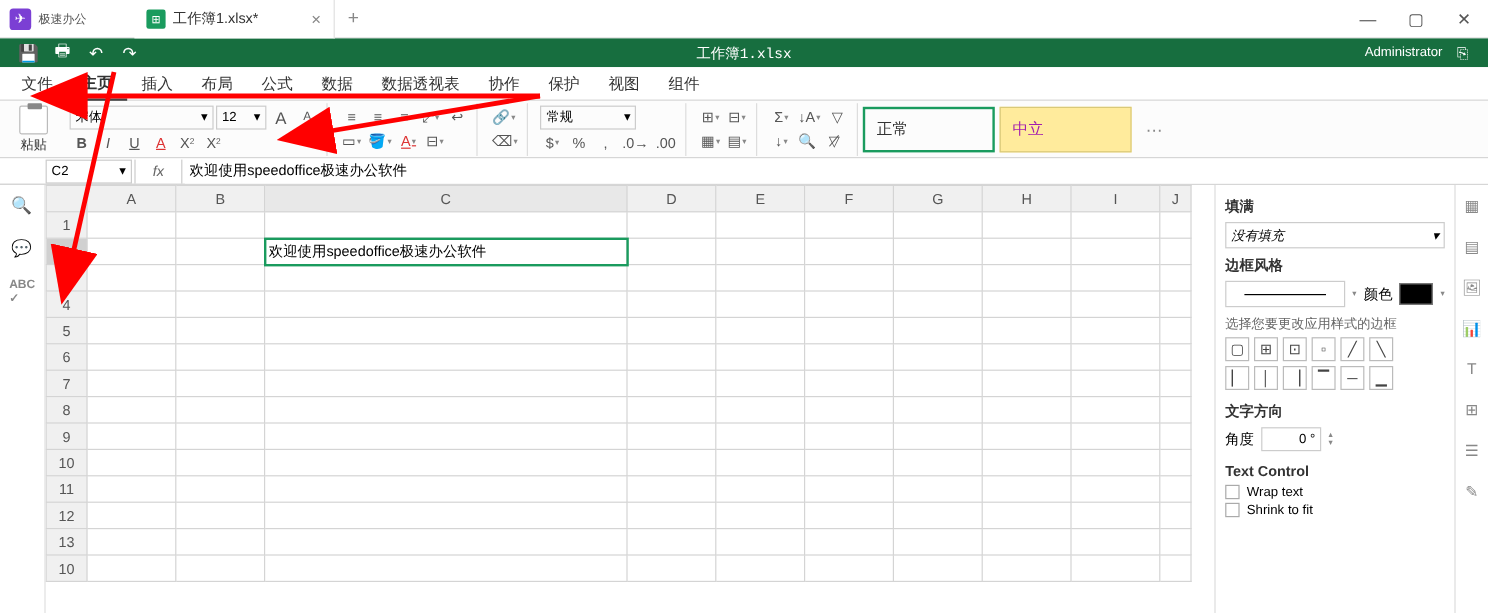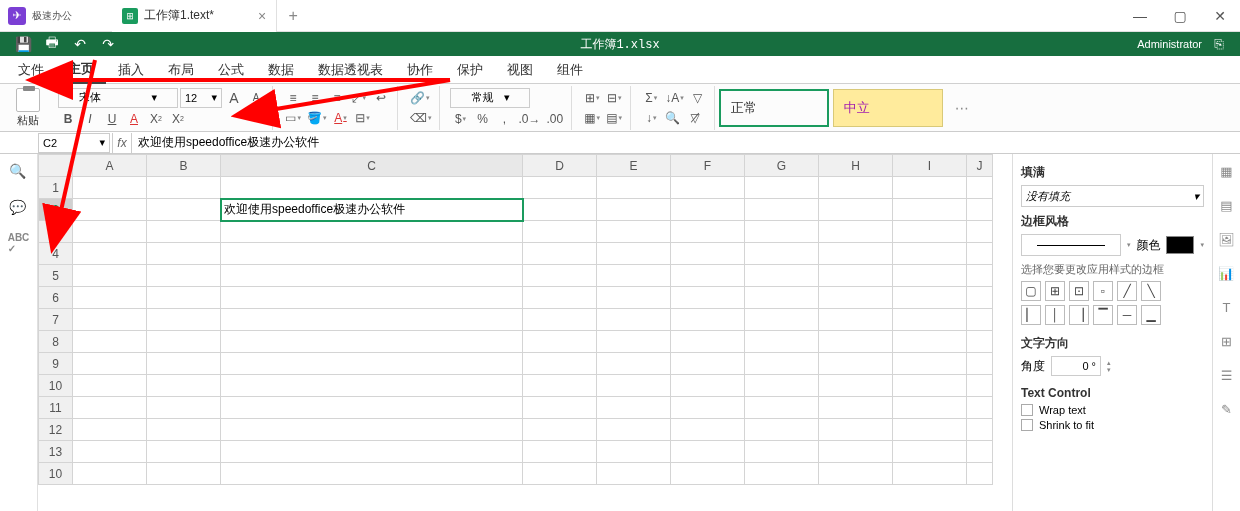--- a/index.html
+++ b/index.html
@@ -24,33 +24,33 @@
 
 .menubar { height: 28px; background: #fff; display: flex; align-items: center; padding: 0 6px; border-bottom: 1px solid #d0d0d0; }
 .menu-item { padding: 0 12px; font-size: 13px; color: #333; height: 28px; display: flex; align-items: center; }
 .menu-active { font-weight: bold; border-bottom: 2px solid #444; }
 
 .ribbon { height: 48px; background: #fcfcfc; display: flex; align-items: center; padding: 2px 8px; border-bottom: 1px solid #ccc; gap: 4px; }
 .rgroup { display: flex; flex-direction: column; gap: 2px; padding: 0 6px; border-right: 1px solid #ddd; height: 44px; justify-content: center; }
 .rrow { display: flex; align-items: center; gap: 2px; }
 .rbtn { min-width: 20px; height: 18px; display: flex; align-items: center; justify-content: center; color: #555; font-size: 12px; border: none; background: transparent; padding: 0 2px; }
 .rbtn-dd::after { content: "▾"; font-size: 7px; margin-left: 1px; color: #888; }
-.font-sel { width: 120px; height: 20px; border: 1px solid #ccc; padding: 0 20px; font-size: 11px; display: flex; align-items: center; justify-content: space-between; }
+.font-sel { width: 120px; height: 20px; border: 1px solid #ccc; padding: 0 4px; font-size: 11px; display: flex; align-items: center; justify-content: space-between; }
 .size-sel { width: 42px; height: 20px; border: 1px solid #ccc; padding: 0 4px; font-size: 11px; display: flex; align-items: center; justify-content: space-between; }
 .paste-btn { display: flex; flex-direction: column; align-items: center; width: 40px; }
 .paste-ico { width: 24px; height: 24px; border: 1px solid #bbb; background: #fff; border-radius: 2px; position: relative; }
 .paste-ico::before { content: ""; position: absolute; top: -3px; left: 6px; width: 12px; height: 5px; background: #888; border-radius: 1px; }
 .paste-label { font-size: 11px; color: #333; margin-top: 1px; }
 .style-cell { width: 110px; height: 38px; border: 2px solid #1a9b5e; display: flex; align-items: center; padding: 0 10px; font-size: 13px; color: #333; }
 .style-cell.neutral { background: #ffeb9c; border: 1px solid #d9c978; color: #a21caf; }
 .ribbon-more { width: 22px; height: 40px; display: flex; align-items: center; justify-content: center; color: #888; font-size: 14px; margin-left: 4px; }
 
 .namebar { height: 22px; background: #fff; display: flex; align-items: center; border-bottom: 1px solid #ccc; padding-left: 38px; }
 .namebox { width: 72px; height: 20px; border: 1px solid #ccc; padding: 0 4px; font-size: 11px; display: flex; align-items: center; justify-content: space-between; }
-.fx-label { width: 20px; text-align: center; font-style: italic; color: #666; font-size: 12px; border-left: 1px solid #ccc; border-right: 1px solid #ccc; margin: 0 2px; height: 20px; display: flex; align-items: center; justify-content: center; }
+.fx-label { width: 40px; text-align: center; font-style: italic; color: #666; font-size: 12px; border-left: 1px solid #ccc; border-right: 1px solid #ccc; margin: 0 2px; height: 20px; display: flex; align-items: center; justify-content: center; }
 .formula-input { flex: 1; height: 20px; border: none; padding: 0 4px; font-size: 12px; outline: none; }
 
 .main { display: flex; height: calc(511px - 32px - 24px - 28px - 48px - 22px); }
 .leftbar { width: 38px; display: flex; flex-direction: column; align-items: center; padding-top: 8px; gap: 18px; border-right: 1px solid #e0e0e0; }
 .lb-icon { width: 18px; height: 18px; color: #888; display: flex; align-items: center; justify-content: center; font-size: 14px; }
 
 .grid-wrap { flex: 1; overflow: hidden; position: relative; }
 .grid { border-collapse: collapse; table-layout: fixed; }
 .grid th, .grid td { border: 1px solid #d4d4d4; height: 22px; font-size: 12px; font-weight: normal; }
 .grid .corner { width: 34px; background: #f0f0f0; }
@@ -82,21 +82,21 @@
 .arrow-svg { position: absolute; pointer-events: none; left: 0; top: 0; z-index: 100; }
 </style>
 </head>
 <body>
 
 <div class="titlebar">
   <div class="app-logo">✈</div>
   <div class="app-name">极速办公</div>
   <div class="tab">
     <div class="tab-icon">⊞</div>
-    <div class="tab-title">工作簿1.text*</div>
+    <div class="tab-title">工作簿1.xlsx*</div>
     <div class="tab-close">×</div>
   </div>
   <div class="tab-add">+</div>
   <div class="win-controls">
     <div class="win-btn">—</div>
     <div class="win-btn">▢</div>
     <div class="win-btn">✕</div>
   </div>
 </div>
 

